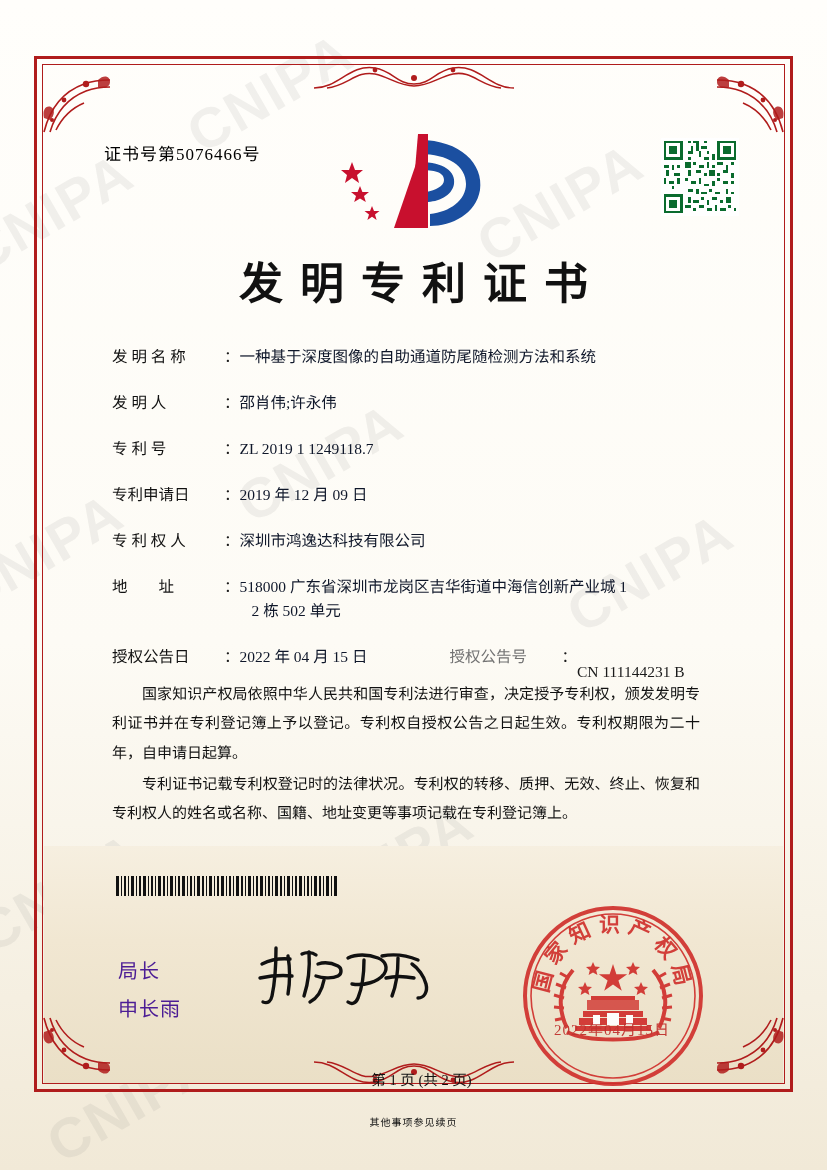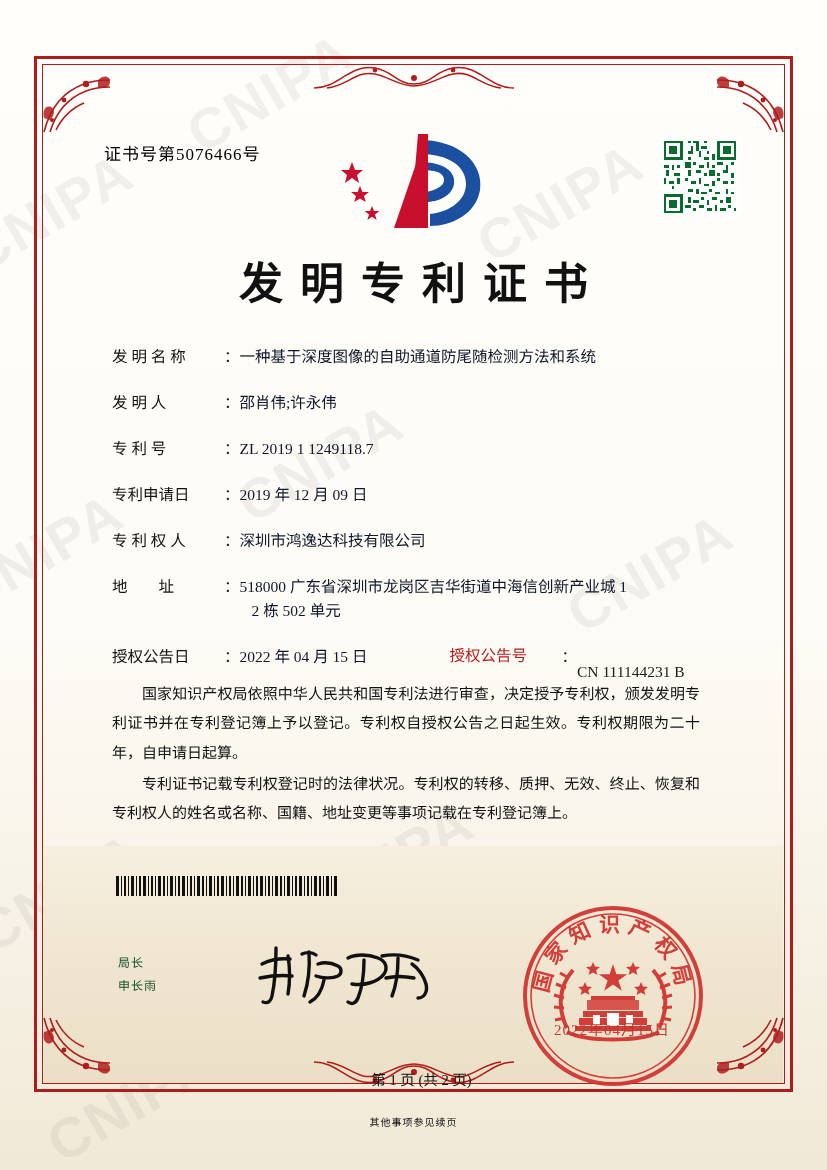--- a/index.html
+++ b/index.html
@@ -162,23 +162,22 @@
   .field-value {
     flex: 1 1 auto;
     color: #0f172a;
   }
   .field-value .line2 { display: block; padding-left: 12px; }
 
   
   .field-row.dual .field-value { flex: 0 0 210px; }
   .field-label2 {
     flex: 0 0 112px;
-    color: #b91c1c;
+    color: #737373;
     white-space: pre;
-    font-family: Liberation Mono, monospace;
   }
   .field-value2 { flex: 1 1 auto; margin-top: 15px; }
 
   
   .body-text {
     position: absolute;
     left: 112px;
     top: 680px;
     width: 604px;
     font-size: 15px;
@@ -207,23 +206,23 @@
     top: 876px;
     width: 222px;
     height: 20px;
   }
   .barcode svg { display:block; width:100%; height:100%; }
 
   .director {
     position: absolute;
     left: 118px;
     top: 952px;
-    font-size: 12px;
+    font-size: 20px;
     line-height: 1.9;
-    color: #14532d;
+    color: #4c1d95;
     letter-spacing: 1px;
   }
 
   .signature {
     position: absolute;
     left: 252px;
     top: 938px;
     width: 190px;
     height: 72px;
     color: #111;

